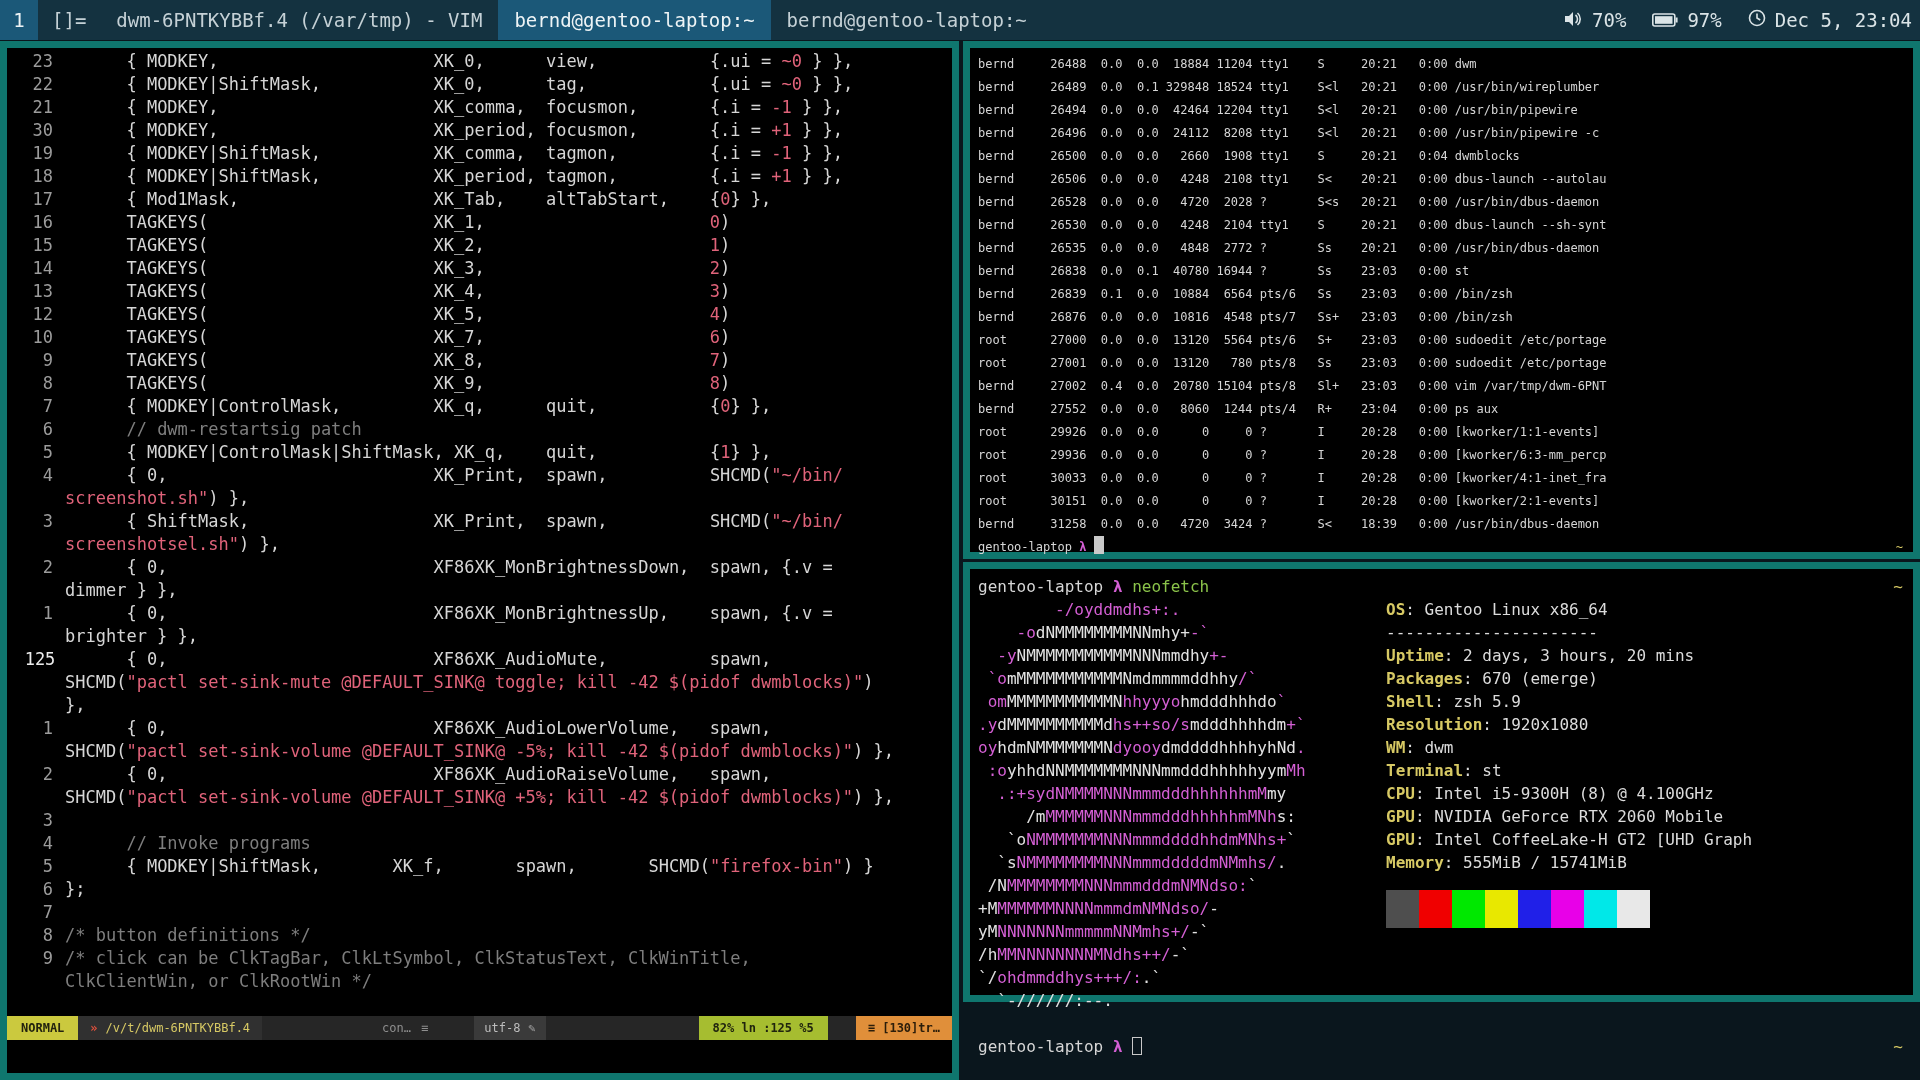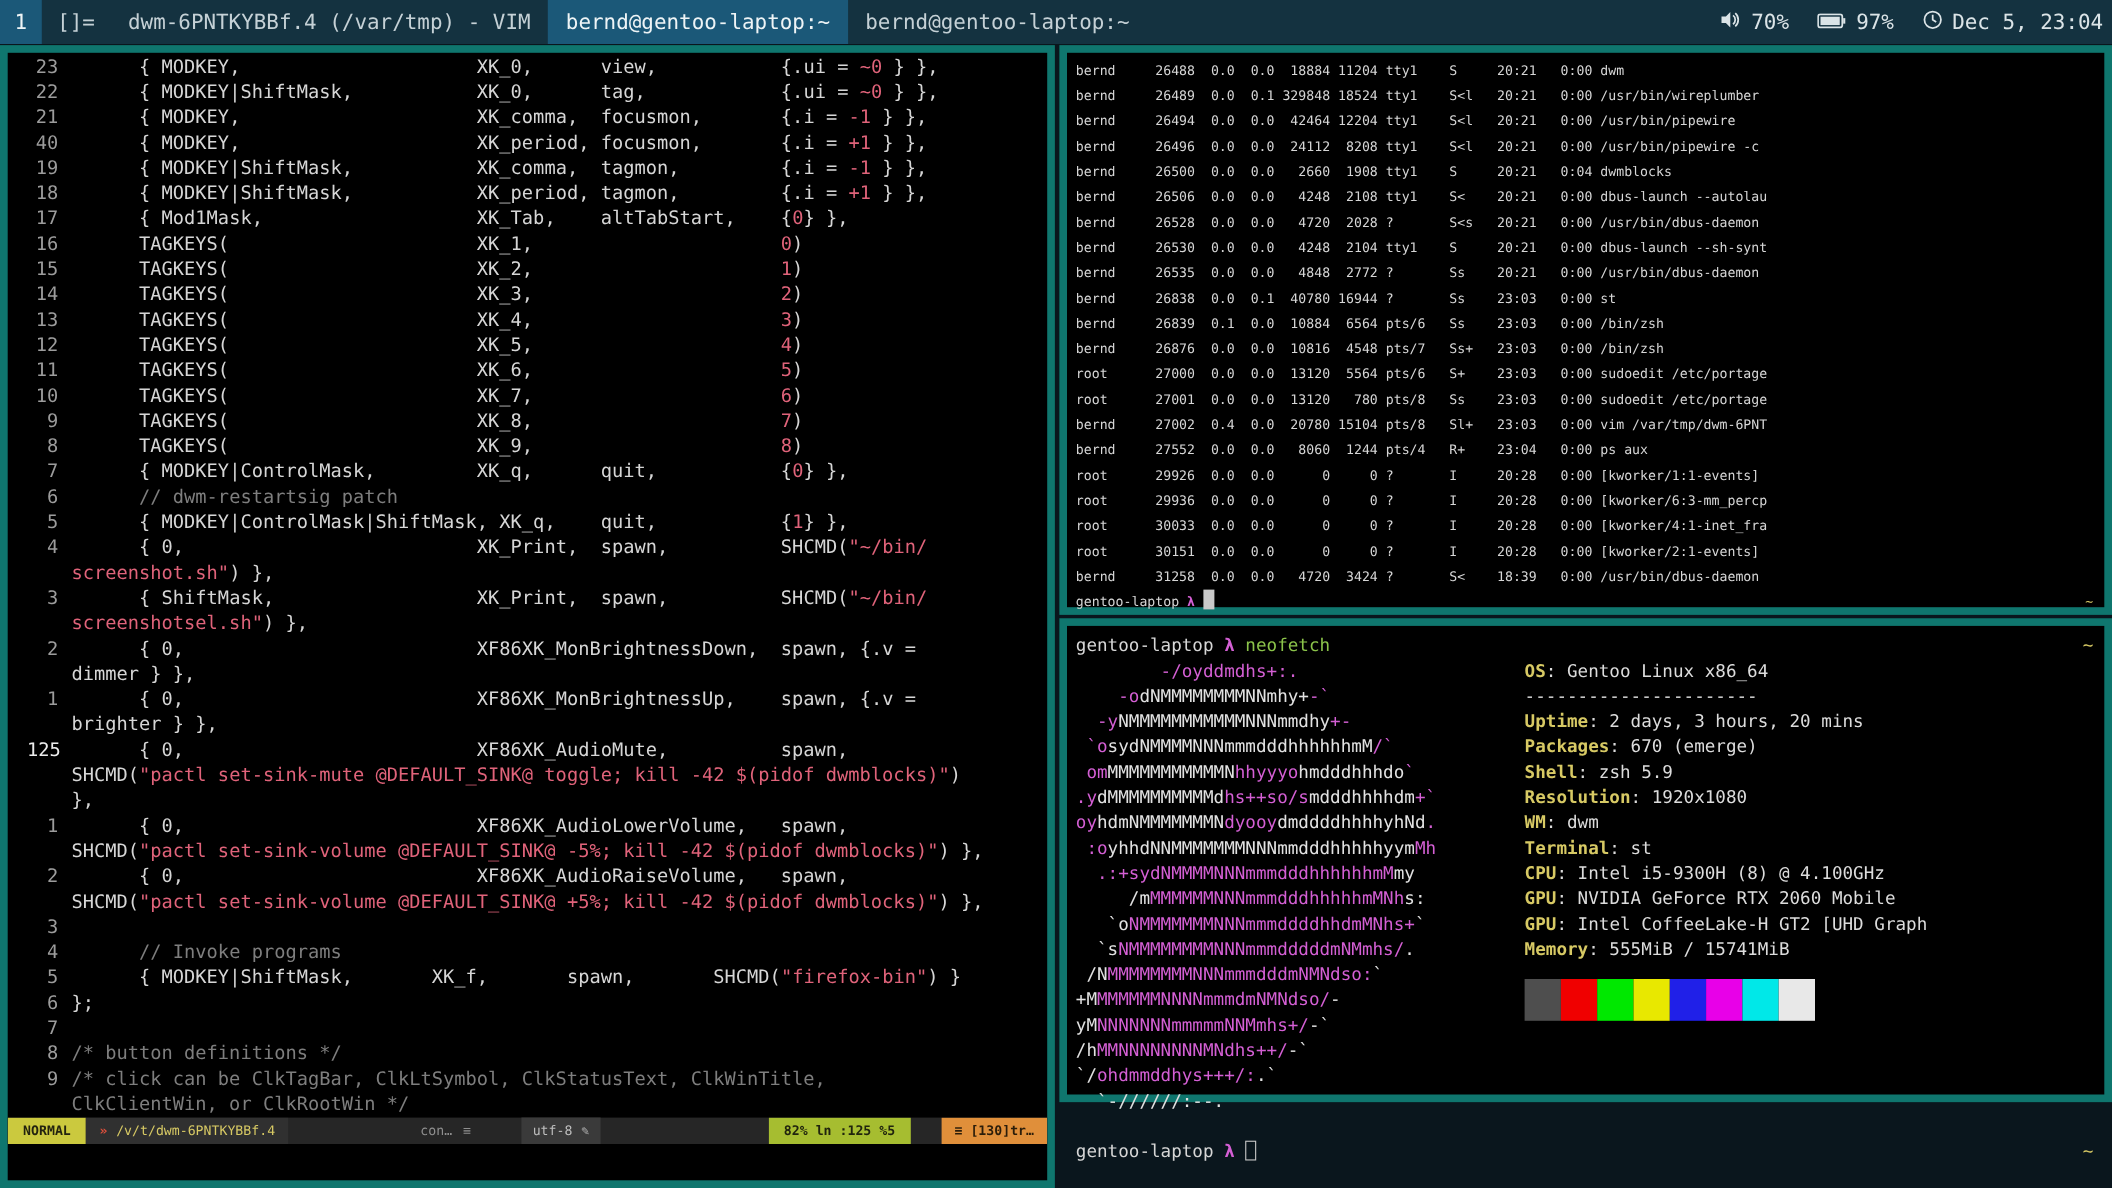--- a/index.html
+++ b/index.html
@@ -99,30 +99,29 @@
         <span>Dec 5, 23:04</span>
       </span>
   </div>
 </div>
 
 <div class="pane" id="vim-pane">
   <div id="vim-rows">
       <div class="vrow"><span class="lnum">23</span><span class="vcode">      <span class="sy-w">{ MODKEY,</span>                     <span class="sy-w">XK_0,</span>      <span class="sy-w">view,</span>           <span class="sy-w">{.ui = </span><span class="sy-p">~0</span><span class="sy-w"> } },</span></span></div>
       <div class="vrow"><span class="lnum">22</span><span class="vcode">      <span class="sy-w">{ MODKEY|ShiftMask,</span>           <span class="sy-w">XK_0,</span>      <span class="sy-w">tag,</span>            <span class="sy-w">{.ui = </span><span class="sy-p">~0</span><span class="sy-w"> } },</span></span></div>
       <div class="vrow"><span class="lnum">21</span><span class="vcode">      <span class="sy-w">{ MODKEY,</span>                     <span class="sy-w">XK_comma,</span>  <span class="sy-w">focusmon,</span>       <span class="sy-w">{.i = </span><span class="sy-p">-1</span><span class="sy-w"> } },</span></span></div>
-      <div class="vrow"><span class="lnum">40</span><span class="vcode">      <span class="sy-w">{ MODKEY,</span>                     <span class="sy-w">XK_period,</span> <span class="sy-w">focusmon,</span>       <span class="sy-w">{.i = </span><span class="sy-p">+1</span><span class="sy-w"> } },</span></span></div>
+      <div class="vrow"><span class="lnum">30</span><span class="vcode">      <span class="sy-w">{ MODKEY,</span>                     <span class="sy-w">XK_period,</span> <span class="sy-w">focusmon,</span>       <span class="sy-w">{.i = </span><span class="sy-p">+1</span><span class="sy-w"> } },</span></span></div>
       <div class="vrow"><span class="lnum">19</span><span class="vcode">      <span class="sy-w">{ MODKEY|ShiftMask,</span>           <span class="sy-w">XK_comma,</span>  <span class="sy-w">tagmon,</span>         <span class="sy-w">{.i = </span><span class="sy-p">-1</span><span class="sy-w"> } },</span></span></div>
       <div class="vrow"><span class="lnum">18</span><span class="vcode">      <span class="sy-w">{ MODKEY|ShiftMask,</span>           <span class="sy-w">XK_period,</span> <span class="sy-w">tagmon,</span>         <span class="sy-w">{.i = </span><span class="sy-p">+1</span><span class="sy-w"> } },</span></span></div>
       <div class="vrow"><span class="lnum">17</span><span class="vcode">      <span class="sy-w">{ Mod1Mask,</span>                   <span class="sy-w">XK_Tab,</span>    <span class="sy-w">altTabStart,</span>    <span class="sy-w">{</span><span class="sy-p">0</span><span class="sy-w">} },</span></span></div>
       <div class="vrow"><span class="lnum">16</span><span class="vcode">      <span class="sy-w">TAGKEYS(</span>                      <span class="sy-w">XK_1,</span>                      <span class="sy-p">0</span><span class="sy-w">)</span></span></div>
       <div class="vrow"><span class="lnum">15</span><span class="vcode">      <span class="sy-w">TAGKEYS(</span>                      <span class="sy-w">XK_2,</span>                      <span class="sy-p">1</span><span class="sy-w">)</span></span></div>
       <div class="vrow"><span class="lnum">14</span><span class="vcode">      <span class="sy-w">TAGKEYS(</span>                      <span class="sy-w">XK_3,</span>                      <span class="sy-p">2</span><span class="sy-w">)</span></span></div>
       <div class="vrow"><span class="lnum">13</span><span class="vcode">      <span class="sy-w">TAGKEYS(</span>                      <span class="sy-w">XK_4,</span>                      <span class="sy-p">3</span><span class="sy-w">)</span></span></div>
       <div class="vrow"><span class="lnum">12</span><span class="vcode">      <span class="sy-w">TAGKEYS(</span>                      <span class="sy-w">XK_5,</span>                      <span class="sy-p">4</span><span class="sy-w">)</span></span></div>
-      <div class="vrow"><span class="lnum">11</span><span class="vcode">      <span class="sy-w">TAGKEYS(</span>                      <span class="sy-w">XK_6,</span>                      <span class="sy-p">5</span><span class="sy-w">)</span></span></div>
       <div class="vrow"><span class="lnum">10</span><span class="vcode">      <span class="sy-w">TAGKEYS(</span>                      <span class="sy-w">XK_7,</span>                      <span class="sy-p">6</span><span class="sy-w">)</span></span></div>
       <div class="vrow"><span class="lnum">9</span><span class="vcode">      <span class="sy-w">TAGKEYS(</span>                      <span class="sy-w">XK_8,</span>                      <span class="sy-p">7</span><span class="sy-w">)</span></span></div>
       <div class="vrow"><span class="lnum">8</span><span class="vcode">      <span class="sy-w">TAGKEYS(</span>                      <span class="sy-w">XK_9,</span>                      <span class="sy-p">8</span><span class="sy-w">)</span></span></div>
       <div class="vrow"><span class="lnum">7</span><span class="vcode">      <span class="sy-w">{ MODKEY|ControlMask,</span>         <span class="sy-w">XK_q,</span>      <span class="sy-w">quit,</span>           <span class="sy-w">{</span><span class="sy-p">0</span><span class="sy-w">} },</span></span></div>
       <div class="vrow"><span class="lnum">6</span><span class="vcode">      <span class="sy-g">// dwm-restartsig patch</span></span></div>
       <div class="vrow"><span class="lnum">5</span><span class="vcode">      <span class="sy-w">{ MODKEY|ControlMask|ShiftMask,</span> <span class="sy-w">XK_q,</span>    <span class="sy-w">quit,</span>           <span class="sy-w">{</span><span class="sy-p">1</span><span class="sy-w">} },</span></span></div>
       <div class="vrow"><span class="lnum">4</span><span class="vcode">      <span class="sy-w">{ 0,</span>                          <span class="sy-w">XK_Print,</span>  <span class="sy-w">spawn,</span>          <span class="sy-w">SHCMD(</span><span class="sy-p">"~/bin/</span></span></div>
       <div class="vrow"><span class="lnum"></span><span class="vcode"><span class="sy-p">screenshot.sh"</span><span class="sy-w">) },</span></span></div>
       <div class="vrow"><span class="lnum">3</span><span class="vcode">      <span class="sy-w">{ ShiftMask,</span>                  <span class="sy-w">XK_Print,</span>  <span class="sy-w">spawn,</span>          <span class="sy-w">SHCMD(</span><span class="sy-p">"~/bin/</span></span></div>
       <div class="vrow"><span class="lnum"></span><span class="vcode"><span class="sy-p">screenshotsel.sh"</span><span class="sy-w">) },</span></span></div>
@@ -192,21 +191,21 @@
   <div class="tline"><span class="phost">gentoo-laptop</span><span> </span><span class="plambda">λ</span><span> </span><span class="cursor solid"></span><span class="rprompt">~</span></div>
 </div>
 
 <div class="pane" id="term-bottom">
   <div class="tline"><span class="phost">gentoo-laptop</span><span> </span><span class="plambda">λ</span><span> </span><span class="pcmd">neofetch</span><span class="rprompt">~</span></div>
   <div class="nf-wrap">
     <div id="nf-art">
         <div class="aline"><span class="nf-m">        -/oyddmdhs+:.</span></div>
         <div class="aline"><span class="nf-m">    -o</span><span class="nf-w">dNMMMMMMMMNNmhy+</span><span class="nf-m">-`</span></div>
         <div class="aline"><span class="nf-m">  -y</span><span class="nf-w">NMMMMMMMMMMMNNNmmdhy</span><span class="nf-m">+-</span></div>
-        <div class="aline"><span class="nf-m"> `o</span><span class="nf-w">sydNMMMMNNNmmmdddhhhhhhmM</span><span class="nf-m">/`</span></div>
+        <div class="aline"><span class="nf-m"> `o</span><span class="nf-w">mMMMMMMMMMMMNmdmmmmddhhy</span><span class="nf-m">/`</span></div>
         <div class="aline"><span class="nf-m"> om</span><span class="nf-w">MMMMMMMMMMMN</span><span class="nf-m">hhyyyo</span><span class="nf-w">hmdddhhhdo</span><span class="nf-m">`</span></div>
         <div class="aline"><span class="nf-m">.y</span><span class="nf-w">dMMMMMMMMMMd</span><span class="nf-m">hs++so/s</span><span class="nf-w">mdddhhhhdm</span><span class="nf-m">+`</span></div>
         <div class="aline"><span class="nf-m">oy</span><span class="nf-w">hdmNMMMMMMMN</span><span class="nf-m">dyooy</span><span class="nf-w">dmddddhhhhyhNd</span><span class="nf-m">.</span></div>
         <div class="aline"><span class="nf-m"> :o</span><span class="nf-w">yhhdNNMMMMMMMNNNmmdddhhhhhyym</span><span class="nf-m">Mh</span></div>
         <div class="aline"><span class="nf-m">  .:+sydNMMMMNNNmmmdddhhhhhhmM</span><span class="nf-w">my</span></div>
         <div class="aline"><span class="nf-w">     /m</span><span class="nf-m">MMMMMMNNNmmmdddhhhhhmMNh</span><span class="nf-w">s:</span></div>
         <div class="aline"><span class="nf-w">   `o</span><span class="nf-m">NMMMMMMMNNNmmmddddhhdmMNhs+</span><span class="nf-w">`</span></div>
         <div class="aline"><span class="nf-w">  `s</span><span class="nf-m">NMMMMMMMMNNNmmmdddddmNMmhs/</span><span class="nf-w">.</span></div>
         <div class="aline"><span class="nf-w"> /N</span><span class="nf-m">MMMMMMMMNNNmmmdddmNMNdso:</span><span class="nf-w">`</span></div>
         <div class="aline"><span class="nf-w">+M</span><span class="nf-m">MMMMMMNNNNmmmdmNMNdso/</span><span class="nf-w">-</span></div>

